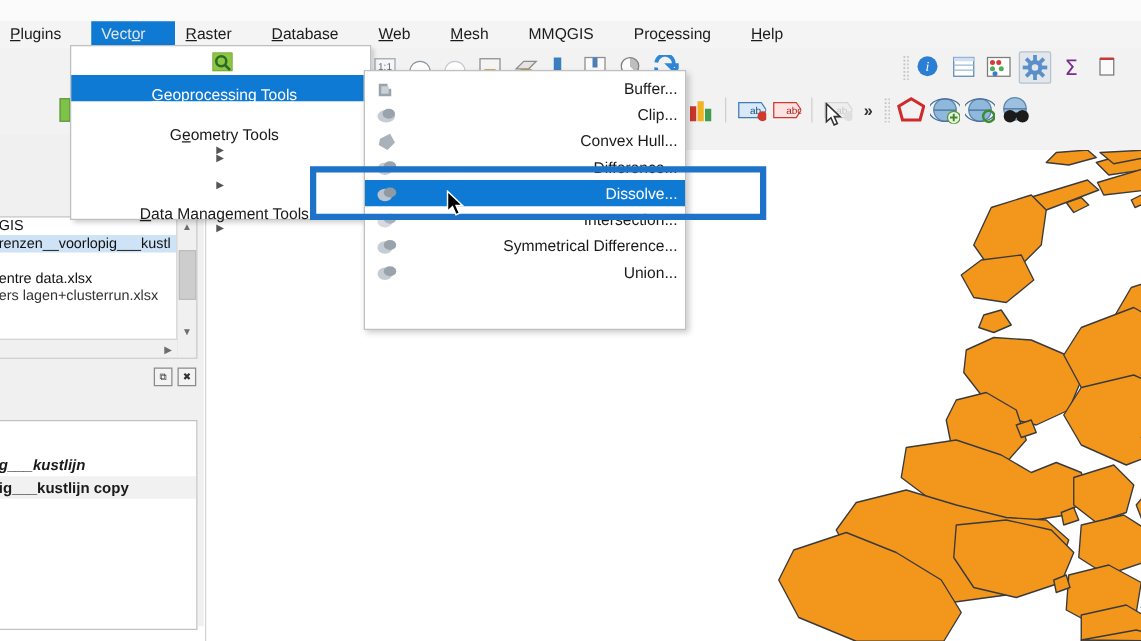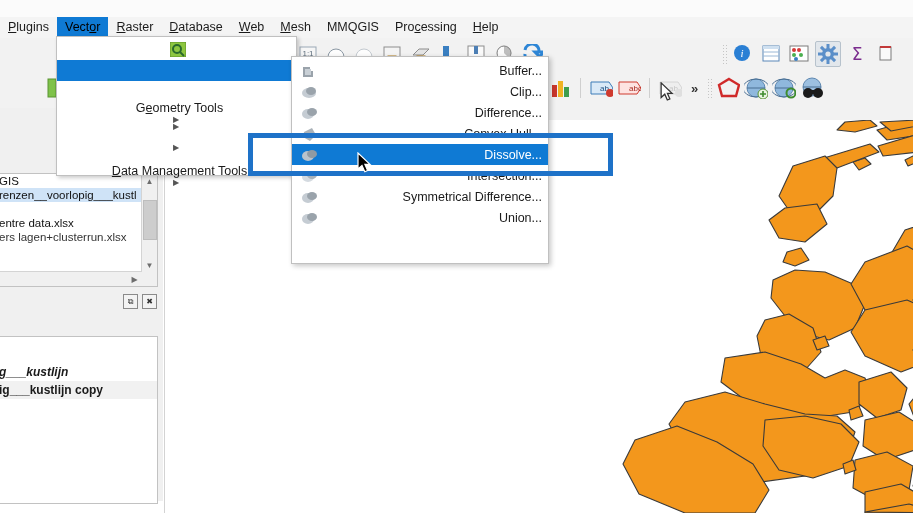--- a/index.html
+++ b/index.html
@@ -27,28 +27,28 @@
   
   #menubar {
     position: absolute; left: 0; top: 17px;
     width: 913px; height: 21px;
     background: #f4f4f4;
     display: flex;
     align-items: center;
     font-size: 12.5px;
   }
   .menu-item {
-    padding: 3px 8px 4px 8px;
+    padding: 3px 24px 4px 8px;
     white-space: nowrap;
     color: #1b1b1b;
     line-height: 14px;
   }
   .menu-item.active {
     background: #0f7ad4;
-    color: #000000;
+    color: #e5e5e5;
   }
   .mn { text-decoration: underline; text-underline-offset: 1px; }
 
   
   #toolbar1 {
     position: absolute; left: 0; top: 38px;
     width: 913px; height: 34px;
     background: #f2f2f2;
     border-bottom: 1px solid #e2e2e2;
   }
@@ -159,21 +159,21 @@
     z-index: 40;
   }
   .vm-item {
     height:21px;
     display:flex; align-items:center;
     padding: 0 4px 0 6px;
     font-size:12.5px;
     position:relative;
     flex-direction:column;
   }
-  .vm-item.hl { background:#0f7ad4; color:#ffffff; }
+  .vm-item.hl { background:#0f7ad4; color:#ffffff;justify-content:center; }
   .vm-ico { width:20px; height:17px; flex:0 0 20px; display:flex; align-items:center; justify-content:center; }
   .vm-label { flex:1; padding-left:4px; white-space:nowrap; }
   .vm-arrow { font-size:8px; color:#555; padding-right:3px; }
   .vm-item.hl .vm-arrow { color:#ffffff; }
 
   #geo-submenu {
     position:absolute; left:291px; top:56px;
     width:256px; height:200px;
     background:#ffffff;
     border:1px solid #c0c0c0;
@@ -566,34 +566,34 @@
           <ellipse cx="8" cy="9" rx="7" ry="5" fill="#c5ccd3"></ellipse>
           <ellipse cx="10" cy="7" rx="5" ry="4" fill="#9aa3ab"></ellipse>
         </svg>
     </span>
     <span class="sm-label">Clip...</span>
   </div>
 
   <div class="sm-item">
     <span class="sm-ico">
       <svg width="17" height="16">
+          <path d="M3 6 L11 2 L15 9 L9 15 L2 11 Z" fill="#aab2b9"></path>
+        </svg>
+    </span>
+    <span class="sm-label">Convex Hull...</span>
+  </div>
+
+  <div class="sm-item">
+    <span class="sm-ico">
+      <svg width="17" height="16">
           <ellipse cx="7" cy="9" rx="6" ry="5" fill="#c5ccd3"></ellipse>
           <ellipse cx="11" cy="7" rx="5" ry="4" fill="#9aa3ab"></ellipse>
         </svg>
     </span>
     <span class="sm-label">Difference...</span>
-  </div>
-
-  <div class="sm-item">
-    <span class="sm-ico">
-      <svg width="17" height="16">
-          <path d="M3 6 L11 2 L15 9 L9 15 L2 11 Z" fill="#aab2b9"></path>
-        </svg>
-    </span>
-    <span class="sm-label">Convex Hull...</span>
   </div>
 
   <div class="sm-item hl">
     <span class="sm-ico">
       <svg width="17" height="16">
           <ellipse cx="7" cy="9" rx="6" ry="5" fill="#b9c3cc"></ellipse>
           <ellipse cx="11" cy="7" rx="5" ry="4" fill="#8f9aa3"></ellipse>
         </svg>
     </span>
     <span class="sm-label">Dissolve...</span>

